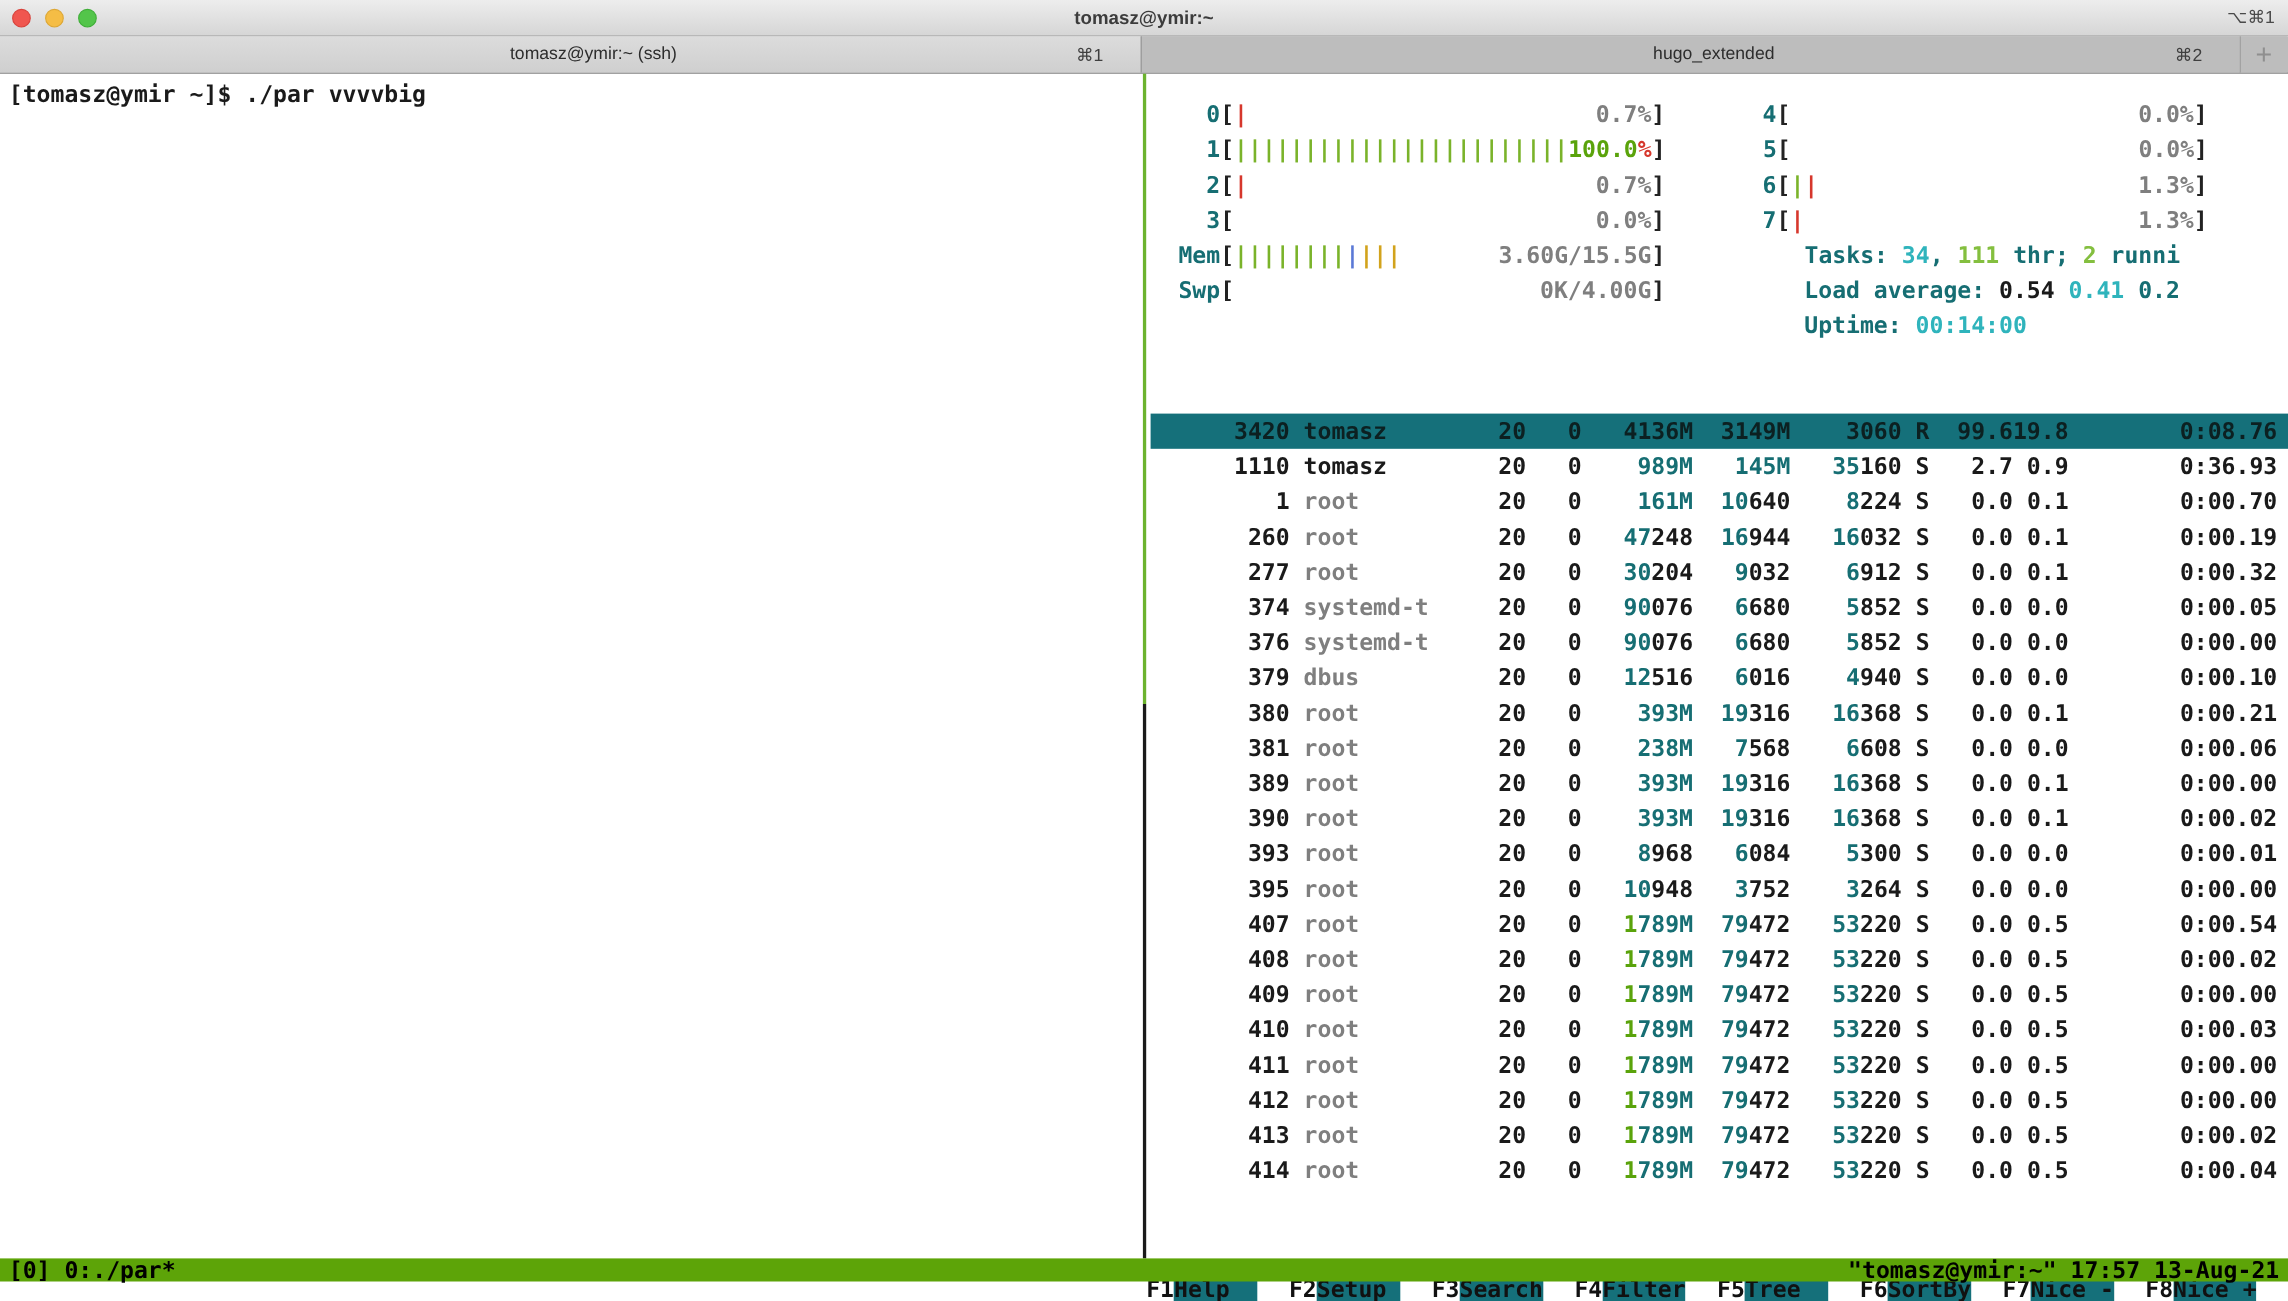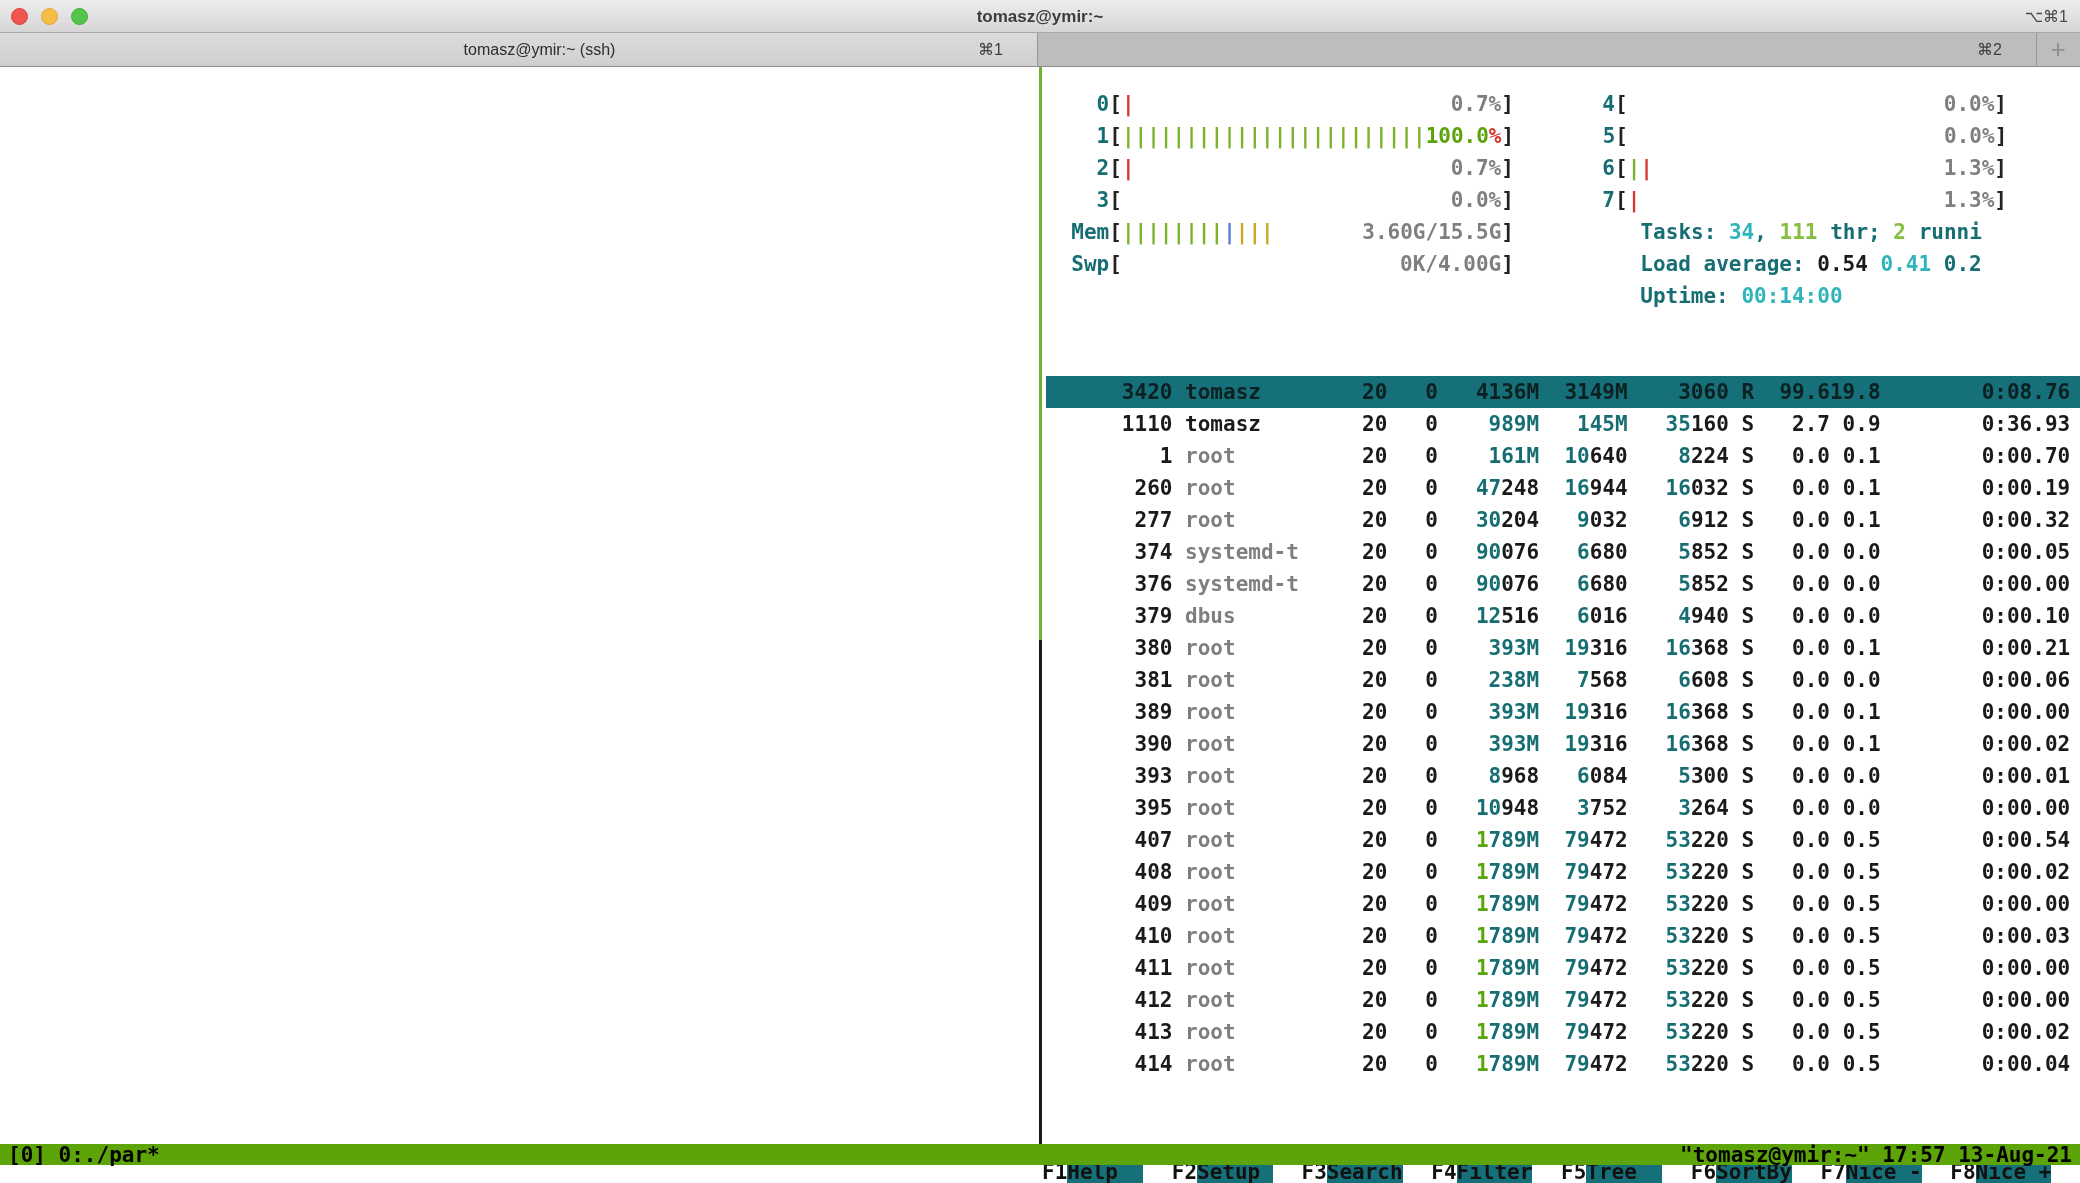--- a/index.html
+++ b/index.html
@@ -90,26 +90,28 @@
     <div class="title">tomasz@ymir:~</div>
     <div class="title-hotkey">⌥⌘1</div>
   </div>
 
   <div class="tabbar">
     <div class="tab active">
       <span class="tab-label">tomasz@ymir:~ (ssh)</span>
       <span class="tab-hotkey">⌘1</span>
     </div>
     <div class="tab inactive">
+      <span class="tab-label">hugo_extended</span>
       <span class="tab-hotkey">⌘2</span>
     </div>
     <div class="newtab">+</div>
   </div>
 
   <div class="left-pane term">
+    <div class="tline">[tomasz@ymir ~]$ ./par vvvvbig</div>
   </div>
 
   <div class="divider-black"></div>
   <div class="divider-green"></div>
 
   <div class="htop-pane term" id="htop">
       <div class="tline"><span>  </span><span class="t">  0</span><span class="d">[</span><span class="bar-r">|</span><span>                         </span><span class="x">0.7%</span><span class="d">]</span><span>     </span><span class="t">  4</span><span class="d">[</span><span>                         </span><span class="x">0.0%</span><span class="d">]</span></div>
       <div class="tline"><span>  </span><span class="t">  1</span><span class="d">[</span><span class="bar-G">|</span><span class="bar-G">|</span><span class="bar-G">|</span><span class="bar-G">|</span><span class="bar-G">|</span><span class="bar-G">|</span><span class="bar-G">|</span><span class="bar-G">|</span><span class="bar-G">|</span><span class="bar-G">|</span><span class="bar-G">|</span><span class="bar-G">|</span><span class="bar-G">|</span><span class="bar-G">|</span><span class="bar-G">|</span><span class="bar-G">|</span><span class="bar-G">|</span><span class="bar-G">|</span><span class="bar-G">|</span><span class="bar-G">|</span><span class="bar-G">|</span><span class="bar-G">|</span><span class="bar-G">|</span><span class="bar-G">|</span><span></span><span class="g">100.0</span><span class="r">%</span><span class="d">]</span><span>     </span><span class="t">  5</span><span class="d">[</span><span>                         </span><span class="x">0.0%</span><span class="d">]</span></div>
       <div class="tline"><span>  </span><span class="t">  2</span><span class="d">[</span><span class="bar-r">|</span><span>                         </span><span class="x">0.7%</span><span class="d">]</span><span>     </span><span class="t">  6</span><span class="d">[</span><span class="bar-G">|</span><span class="bar-r">|</span><span>                       </span><span class="x">1.3%</span><span class="d">]</span></div>
       <div class="tline"><span>  </span><span class="t">  3</span><span class="d">[</span><span>                          </span><span class="x">0.0%</span><span class="d">]</span><span>     </span><span class="t">  7</span><span class="d">[</span><span class="bar-r">|</span><span>                        </span><span class="x">1.3%</span><span class="d">]</span></div>

